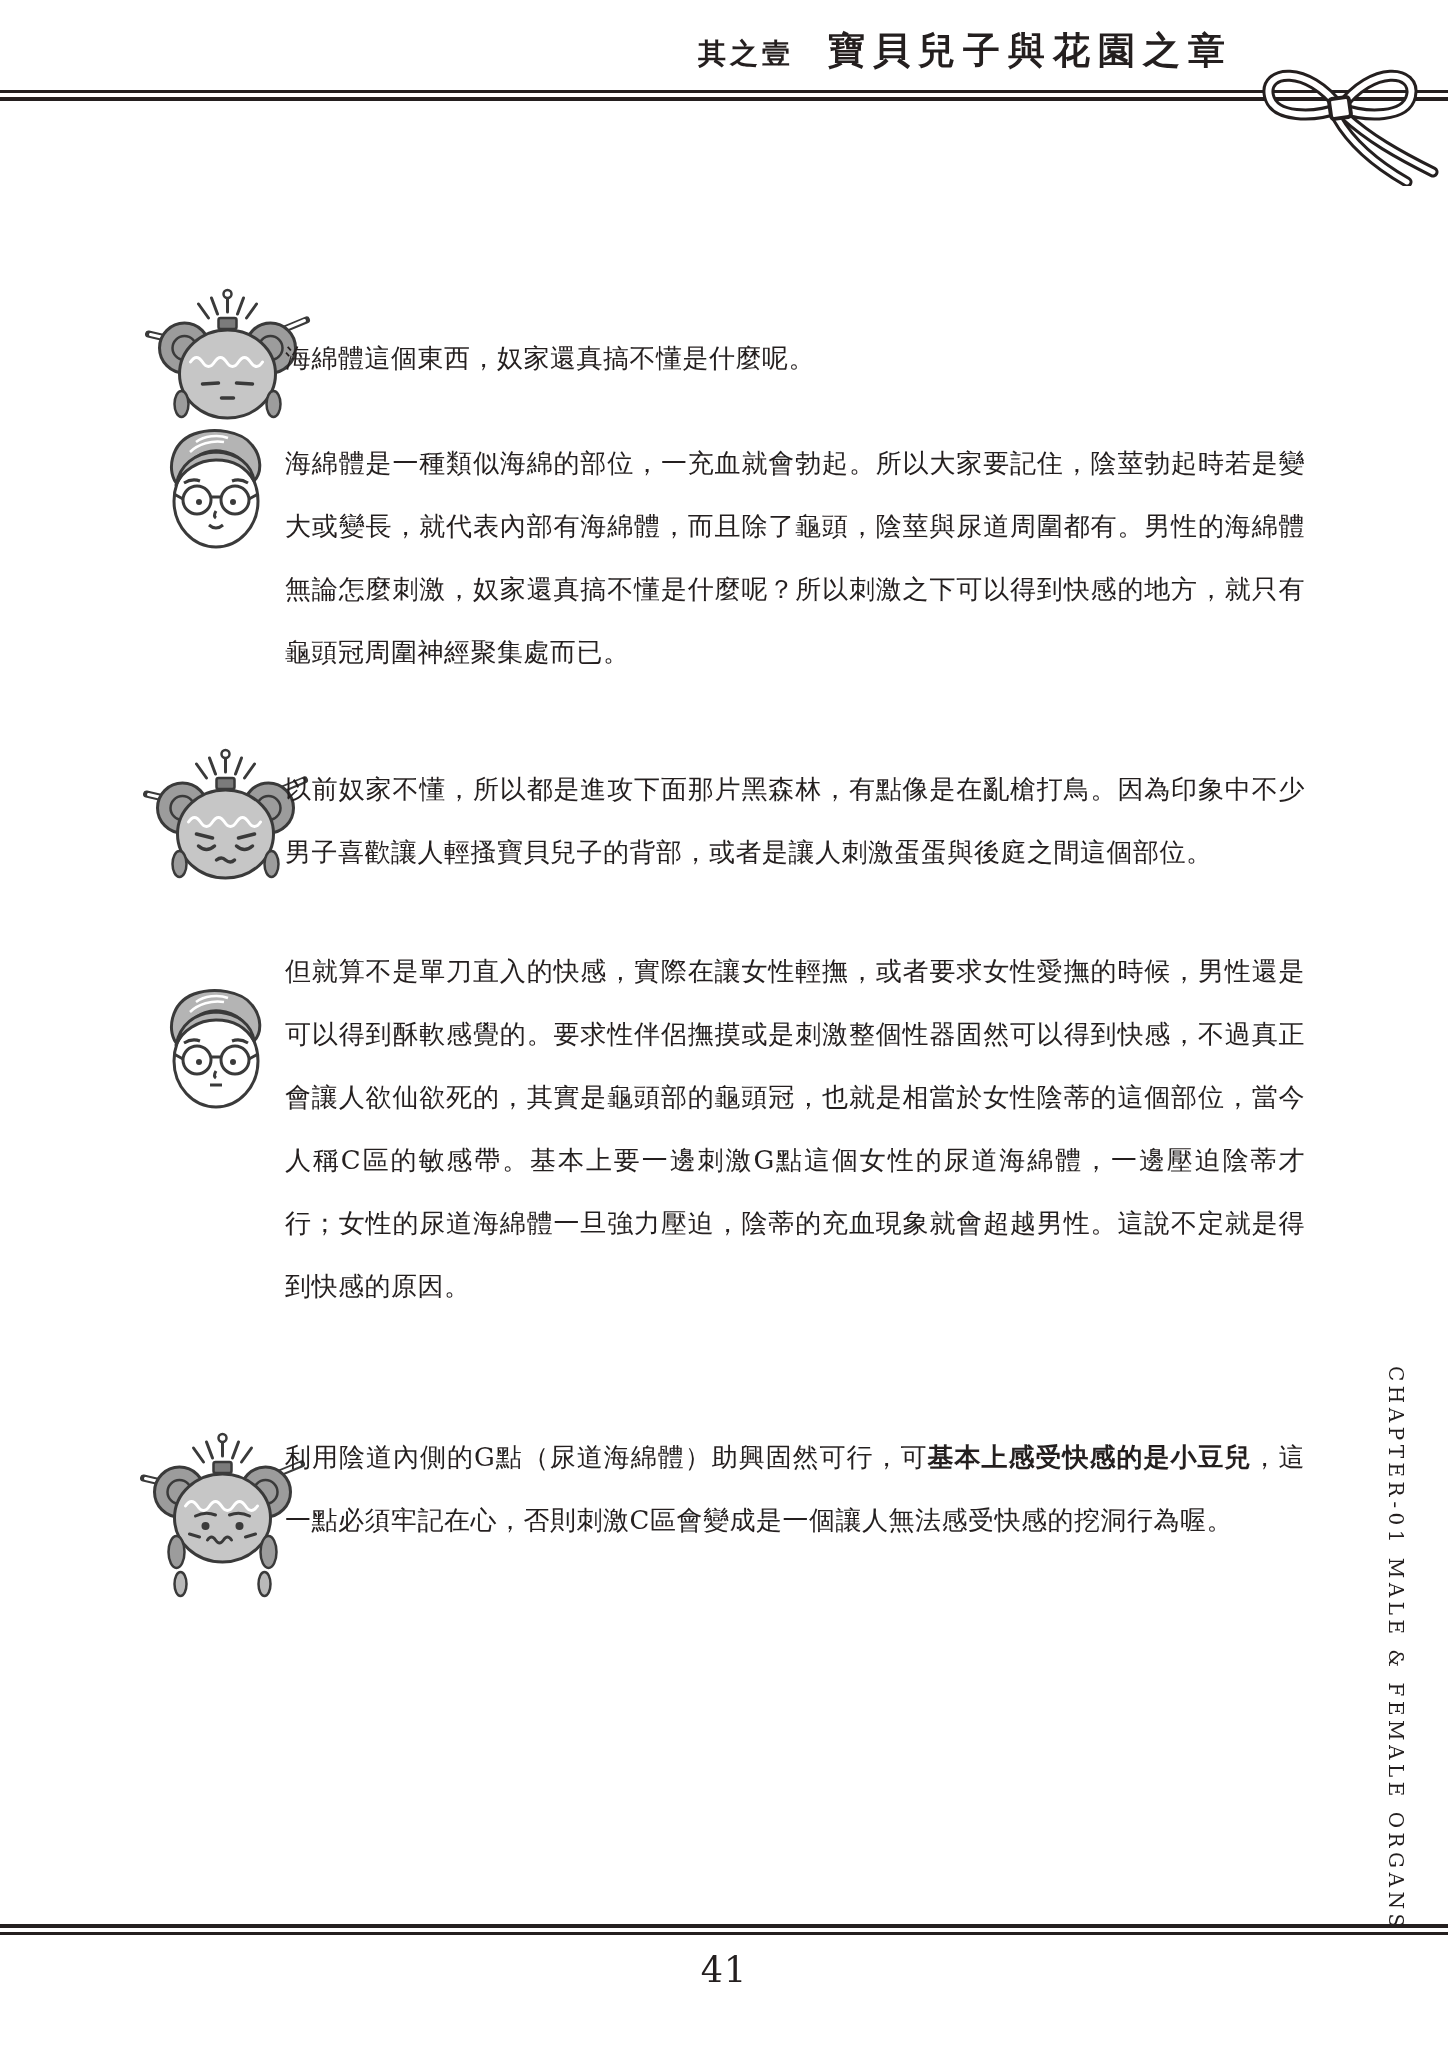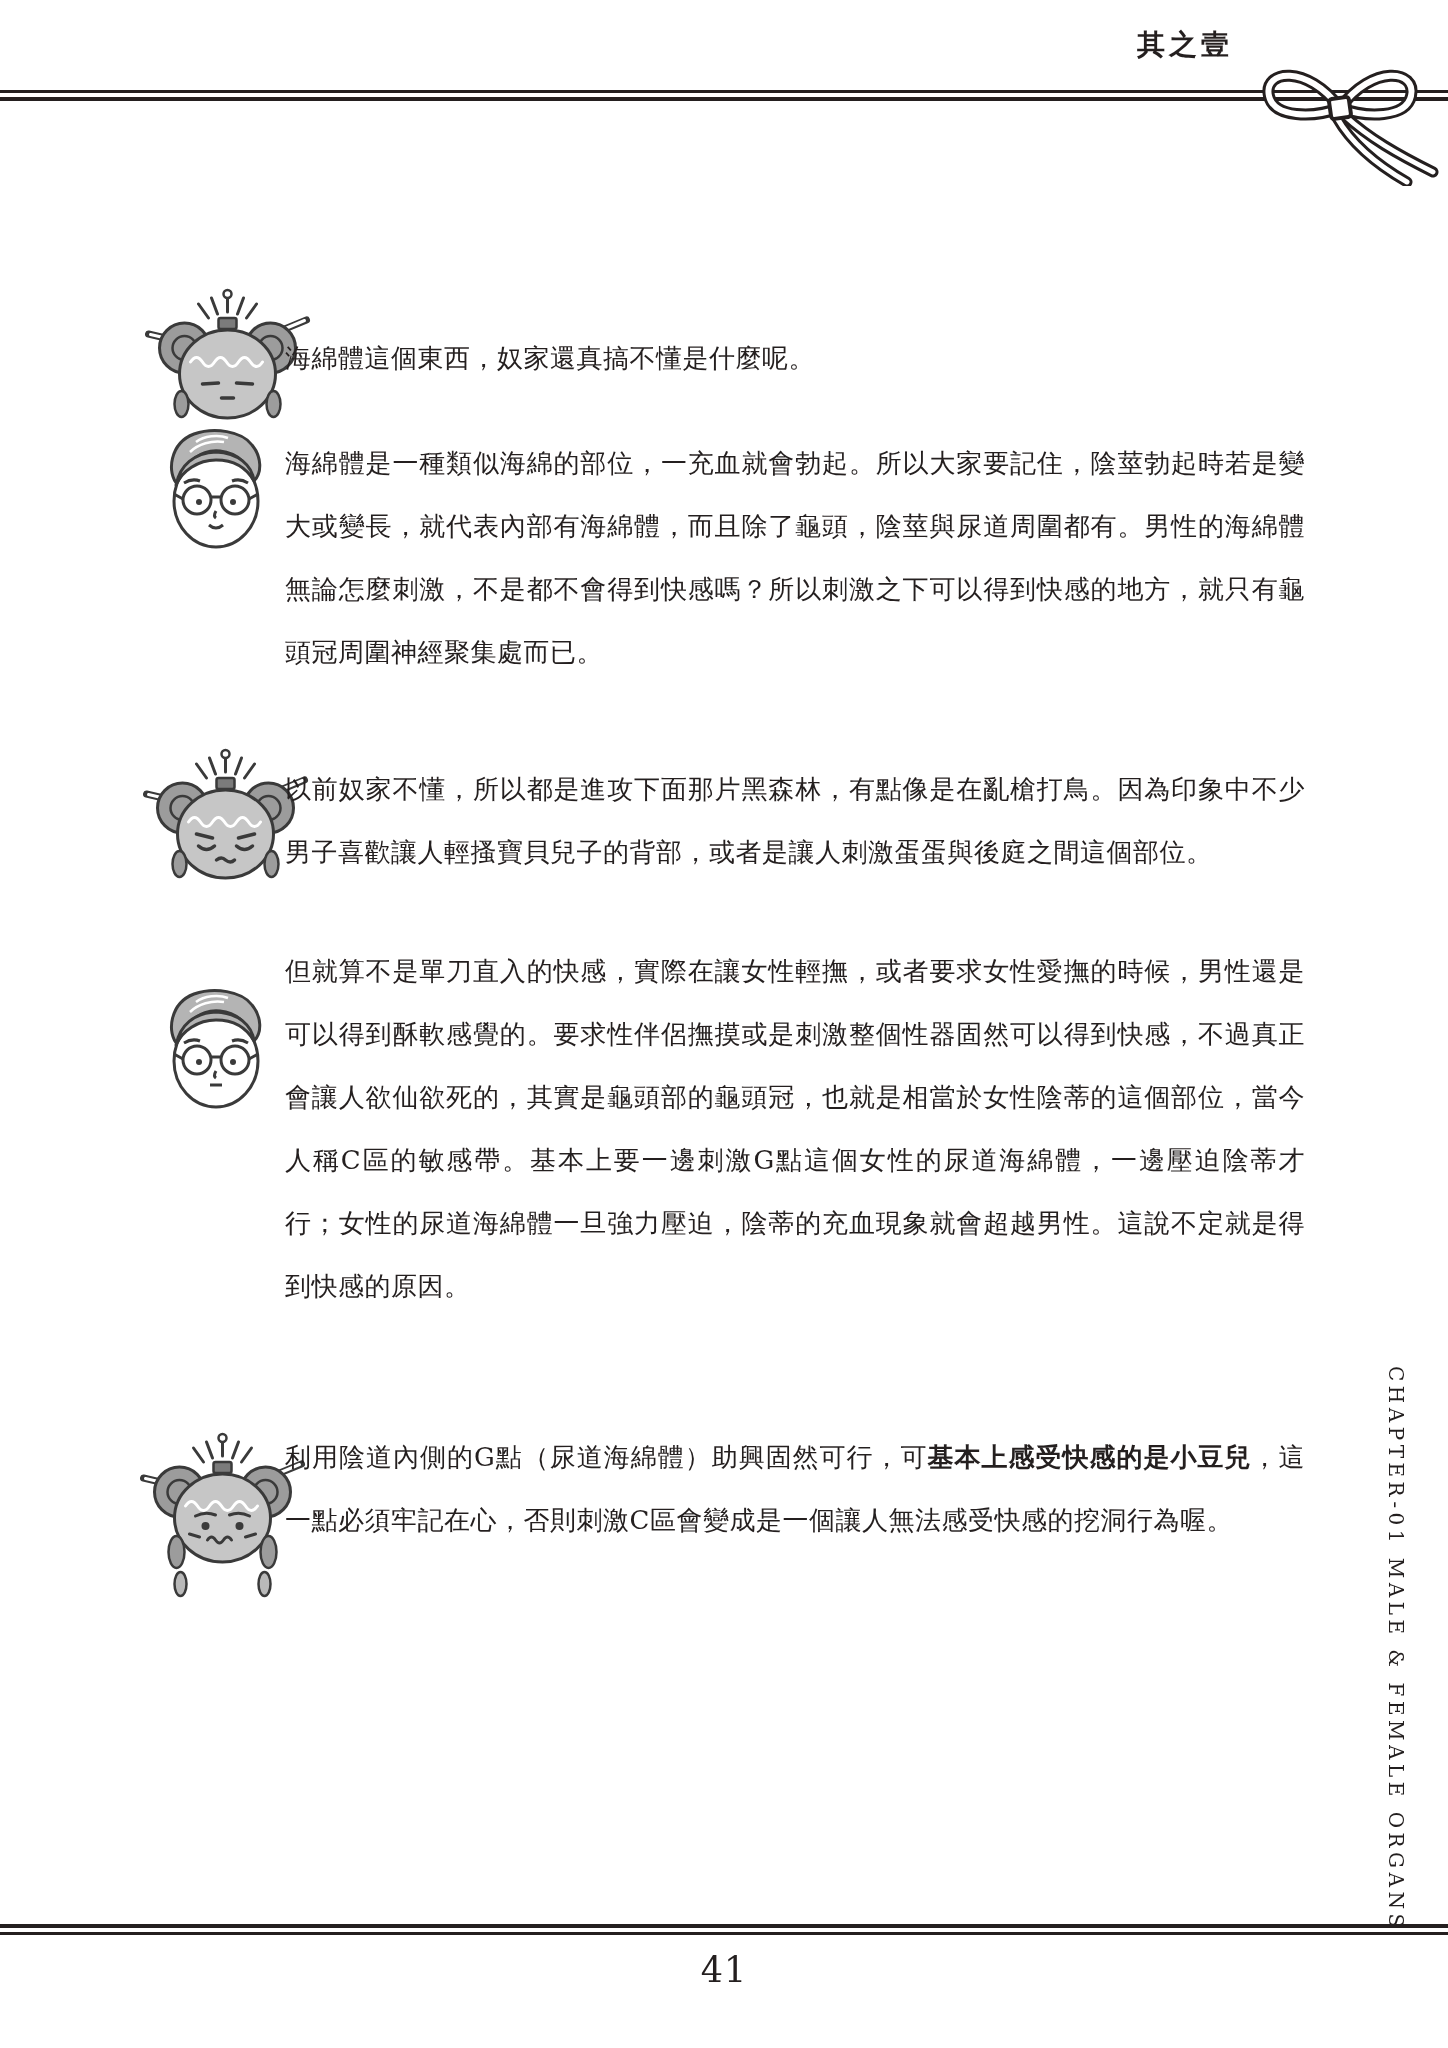--- a/index.html
+++ b/index.html
@@ -48,20 +48,21 @@
   }
   svg{display:block;}
 </style>
 </head>
 <body>
 
 <div class="page">
 
   <div class="chapter-heading">
     <span class="chapter-label">其之壹</span>
+    <span class="chapter-title">寶貝兒子與花園之章</span>
   </div>
   <div class="double-rule rule-top"></div>
 
   <svg class="bow" viewBox="0 0 195 140">
     <g fill="none" stroke-linecap="round">
 
       <path d="M100,70 C124,92 152,108 188,126" stroke="#241f1f" stroke-width="11"></path>
       <path d="M100,70 C124,92 152,108 188,126" stroke="#ffffff" stroke-width="5"></path>
       <path d="M92,72 C108,100 134,120 162,136" stroke="#241f1f" stroke-width="11"></path>
       <path d="M92,72 C108,100 134,120 162,136" stroke="#ffffff" stroke-width="5"></path>
@@ -114,21 +115,21 @@
         <path d="M34,60 q8,-5 16,-2 M82,58 q8,-3 16,2"></path>
         <path d="M60,74 L72,74 M33,76 L24,71 M99,76 L108,71"></path>
         <path d="M66,88 q-3,5 0,7"></path>
         <path d="M59,102 q7,6 14,0"></path>
       </g>
       <circle cx="47" cy="77" r="14" fill="none" stroke="#3a3a3a" stroke-width="3"></circle>
       <circle cx="85" cy="77" r="14" fill="none" stroke="#3a3a3a" stroke-width="3"></circle>
       <circle cx="49" cy="79" r="3" fill="#3a3a3a"></circle>
       <circle cx="83" cy="79" r="3" fill="#3a3a3a"></circle>
     </svg>
-    <p class="speech" style="top:432px"><span>海綿體是一種類似海綿的部位，一充血就會勃起。所以大家要記住，陰莖勃起時若是變大或變長，就代表內部有海綿體，而且除了龜頭，陰莖與尿道周圍都有。男性的海綿體無論怎麼刺激，不是都不會得到快感嗎？所以刺激之下可以得到快感的地方，就只有龜頭冠周圍神經聚集處而已。</span></p>
+    <p class="speech" style="top:432px"><span>海綿體是一種類似海綿的部位，一充血就會勃起。所以大家要記住，陰莖勃起時若是變大或變長，就代表內部有海綿體，而且除了龜頭，陰莖與尿道周圍都有。男性的海綿體無論怎麼刺激，奴家還真搞不懂是什麼呢？所以刺激之下可以得到快感的地方，就只有龜頭冠周圍神經聚集處而已。</span></p>
   </section>
 
   <section class="dialog">
     <svg class="avatar" style="left:138px;top:748px;width:175px;height:150px" viewBox="0 0 170 150">
       <g stroke-linecap="round">
         <line x1="40" y1="54" x2="6" y2="46" stroke="#3a3a3a" stroke-width="7"></line>
           <line x1="40" y1="54" x2="8" y2="46.5" stroke="#fff" stroke-width="3"></line>
         <line x1="130" y1="46" x2="164" y2="32" stroke="#3a3a3a" stroke-width="7"></line>
           <line x1="130" y1="46" x2="162" y2="32.5" stroke="#fff" stroke-width="3"></line>
         <g stroke="#3a3a3a" stroke-width="3" fill="none">

